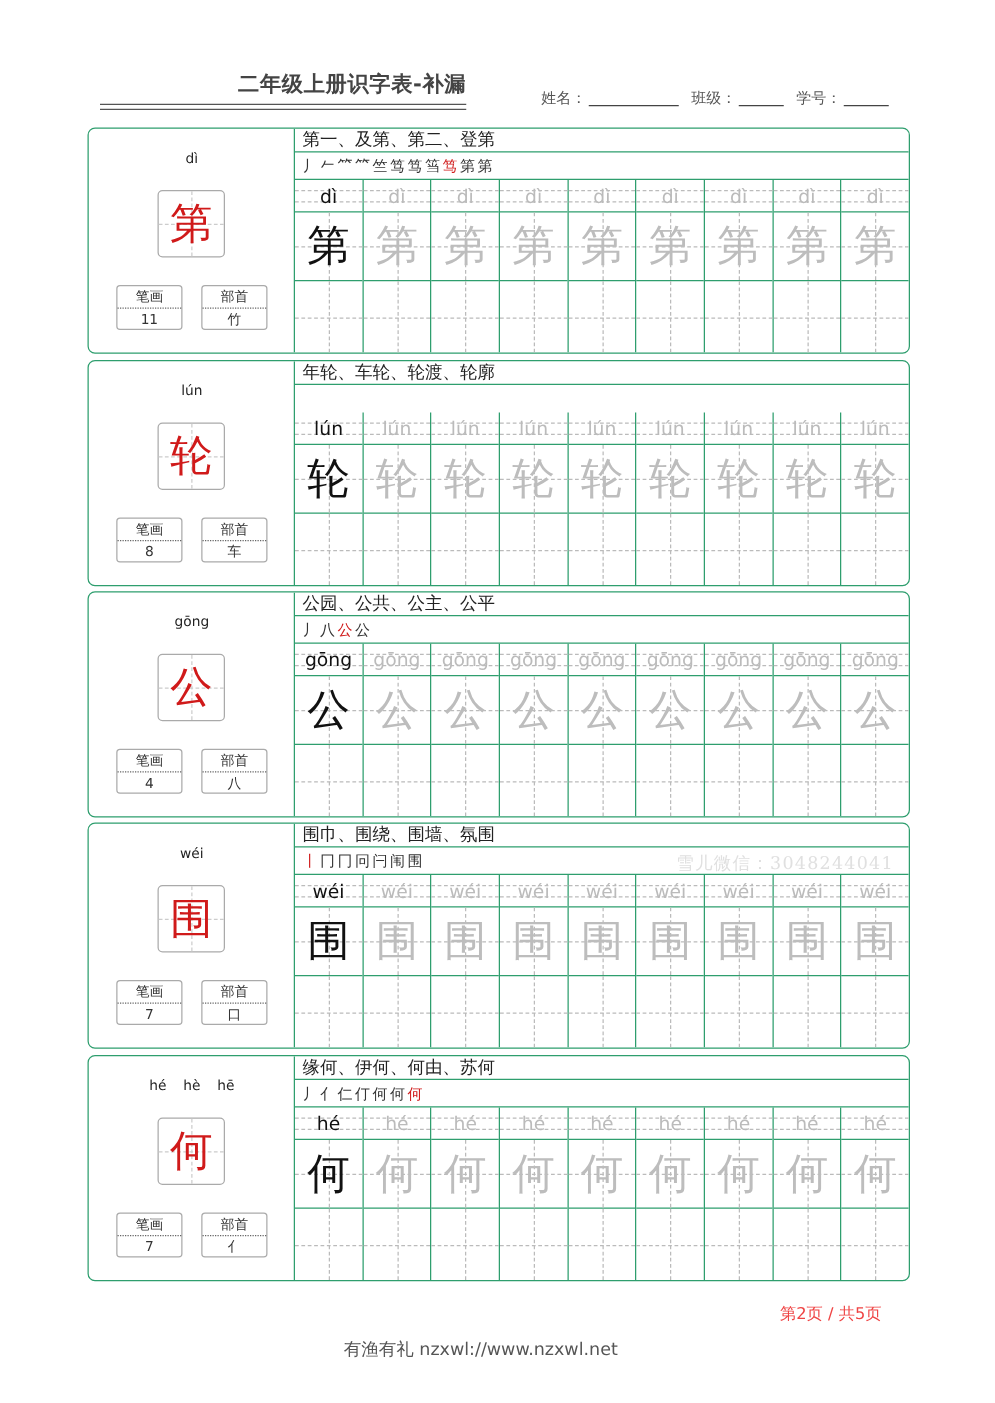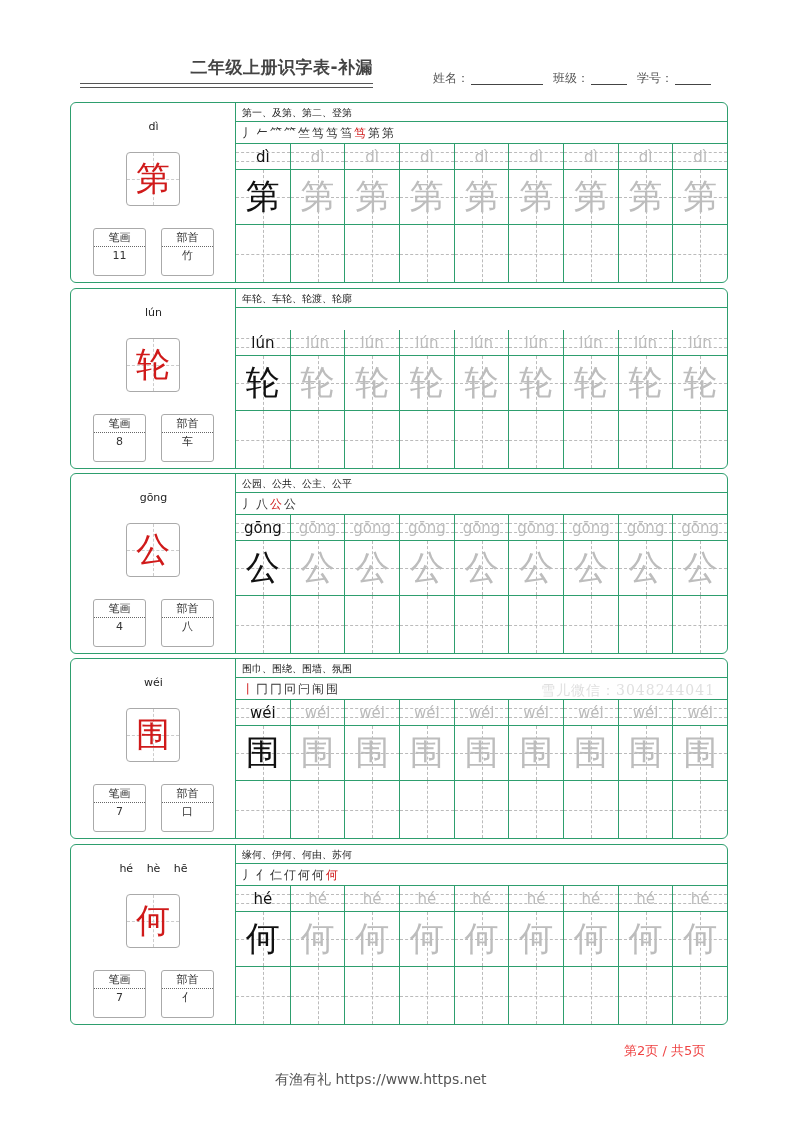--- a/index.html
+++ b/index.html
@@ -19,28 +19,28 @@
           border-radius: 6px; box-sizing: border-box; overflow: hidden; }
   .left { position: absolute; left: 0; top: 0; width: 165px; height: 100%; border-right: 1.5px solid #2e9e6e; box-sizing: border-box; }
   .pinyin-top { position: absolute; top: 17px; left: 0; width: 165px; text-align: center; font-size: 11px; color: #222; word-spacing: 10px; }
   .big-box { position: absolute; left: 55px; top: 49px; width: 54px; height: 54px; border: 1px solid #aaa;
              border-radius: 4px; box-sizing: border-box; }
   .big-box::before { content: ""; position: absolute; left: 0; right: 0; top: 50%; border-top: 1px dashed #ccc; }
   .big-box::after { content: ""; position: absolute; top: 0; bottom: 0; left: 50%; border-left: 1px dashed #ccc; }
   .big-char { position: absolute; left: 0; top: 0; width: 100%; height: 100%; display: flex; align-items: center;
               justify-content: center; font-size: 34px; color: #d01a1a; z-index: 1; font-family: "DejaVu Serif", serif; }
 
-  .info-box { position: absolute; top: 125px; width: 53px; height: 48px; border: 1px solid #aaa; border-radius: 3px; box-sizing: border-box; }
+  .info-box { position: absolute; top: 125px; width: 53px; height: 36px; border: 1px solid #aaa; border-radius: 3px; box-sizing: border-box; }
   .info-box .lbl { height: 17px; line-height: 17px; text-align: center; font-size: 11px; color: #333; border-bottom: 1px dotted #666; }
   .info-box .val { height: 17px; line-height: 17px; text-align: center; font-size: 11px; color: #333; }
   .info-strokes { left: 22px; }
   .info-radical { left: 90px; }
 
   .right { position: absolute; left: 165px; top: 0; right: 0; height: 100%; }
-  .words { position: absolute; left: 0; top: 0; right: 0; height: 19px; line-height: 19px; padding-left: 6px; font-size: 10px; color: #222;
+  .words { position: absolute; left: 0; top: 0; right: 0; height: 19px; line-height: 19px; padding-left: 6px; font-size: 14px; color: #222;
            border-bottom: 1.5px solid #2e9e6e; box-sizing: border-box; }
   .strokes { position: absolute; left: 0; top: 19px; right: 0; height: 22px; line-height: 22px; padding-left: 6px; font-size: 12px;
              border-bottom: 1.5px solid #2e9e6e; box-sizing: border-box; letter-spacing: 2px; color: #333; }
   .strokes .red { color: #d01a1a; }
   .grid { position: absolute; left: 0; top: 41px; right: 0; bottom: 0; display: flex; }
   .col { flex: 1; position: relative; border-right: 1.5px solid #2e9e6e; box-sizing: border-box; }
   .col:last-child { border-right: none; }
   .py-cell { position: absolute; left: 0; right: 0; top: 0; height: 26px; border-bottom: 1.5px solid #2e9e6e; box-sizing: border-box; }
   .py-cell::before { content: ""; position: absolute; left: 0; right: 0; top: 8px; border-top: 1px dashed #bbb; }
   .py-cell::after { content: ""; position: absolute; left: 0; right: 0; top: 17px; border-top: 1px dashed #bbb; }
@@ -592,13 +592,13 @@
             </div>
       <div class="ch-cell2"></div>
     </div>
         </div>
     </div>
     </div>
   </div>
 
 <div class="watermark">雪儿微信：3048244041</div>
 <div class="pageno">第2页 / 共5页</div>
-<div class="footer">有渔有礼 https://www.https.net</div>
+<div class="footer">有渔有礼 nzxwl://www.nzxwl.net</div>
 
 </body></html>

